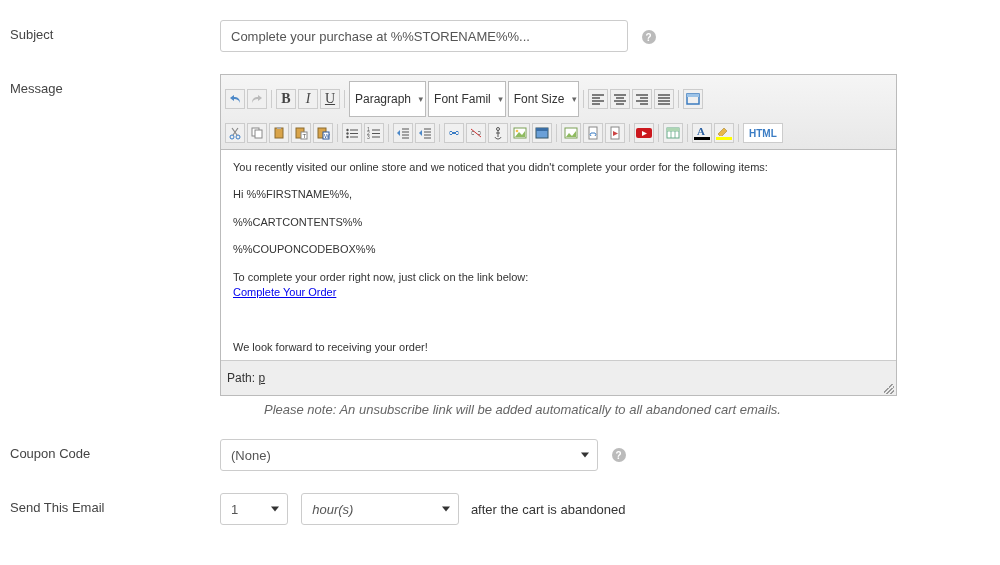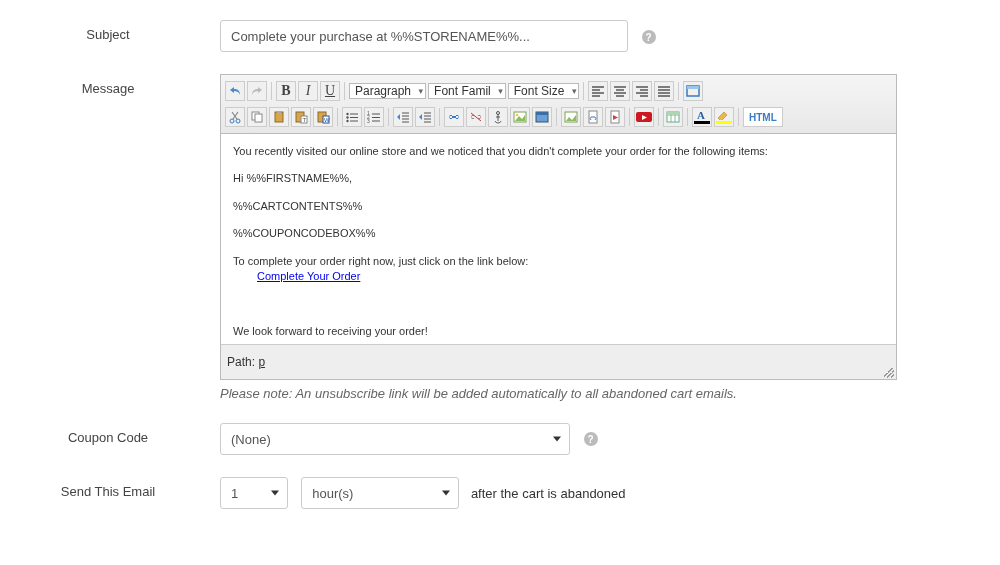--- a/index.html
+++ b/index.html
@@ -15,21 +15,21 @@
     height: 565px;
     padding: 20px 40px 20px 10px;
   }
   .form-row {
     display: flex;
     align-items: flex-start;
     margin-bottom: 22px;
   }
   .label-col {
     width: 210px;
-    text-align: center;
+    text-align: left;
     padding-right: 14px;
     padding-top: 7px;
     color: #444;
   }
   .field-col {
     flex: 1;
     min-width: 0;
   }
   .text-input {
     width: 408px;
@@ -79,21 +79,21 @@
     background: #f0f0f0;
     display: inline-flex;
     align-items: center;
     justify-content: center;
     font-size: 11px;
     color: #444;
     cursor: pointer;
   }
   .tb-btn.wide { width: auto; padding: 0 5px; font-size:12px; background:#fff; }
   .tb-sel {
-    height: 16px;
+    height: 36px;
     border: 1px solid #bbb;
     background: #fff;
     font-size: 12px;
     padding: 0 14px 0 5px;
     margin: 1px;
     color: #333;
     position: relative;
     display:inline-flex;
     align-items:center;
     cursor: pointer;
@@ -117,40 +117,41 @@
   .editor-body {
     background: #fff;
     padding: 10px 12px;
     font-family: Verdana, Arial, sans-serif;
     font-size: 11px;
     color: #333;
     height: 210px;
     overflow: auto;
   }
   .editor-body p { margin: 0 0 12px 0; line-height: 1.4; }
-  .editor-body a { color: #0000EE; text-decoration: underline; margin-left: 24px; }
+  .editor-body a { color: #0000EE; text-decoration: underline; }
   .editor-path {
     background: #eee;
     border-top: 1px solid #ccc;
     font-size: 12px;
     padding: 10px 6px;
     color: #333;
     position: relative;
   }
   .editor-path .resize{
     position:absolute; right:2px; bottom:1px;
     width:10px;height:10px;
     background:
       linear-gradient(135deg,transparent 0 40%,#999 40% 48%,transparent 48% 60%,#999 60% 68%,transparent 68% 80%,#999 80% 88%,transparent 88%);
   }
   .note {
     font-style: italic;
     color: #666;
     margin-top: 6px;
     width: 677px;
+    margin-left: 44px;
   }
   .sel {
     height: 32px;
     border: 1px solid #ccc;
     border-radius: 3px;
     background: #fff;
     font-size: 13px;
     color: #555;
     padding: 0 26px 0 10px;
     display: inline-flex;
@@ -162,23 +163,23 @@
   .sel::after {
     content:"";
     position:absolute;
     right:8px; top:50%;
     width:0;height:0;
     border-left:4px solid transparent;
     border-right:4px solid transparent;
     border-top:5px solid #333;
     transform: translateY(-50%);
   }
-  .sel.coupon{ width: 350px; }
+  .sel.coupon{ width: 378px; }
   .sel.small{ width: 68px; }
-  .sel.med{ width: 158px; }
+  .sel.med{ width: 158px; font-style: italic; }
   .chk {
     width: 18px; height: 18px;
     background: #357ef3;
     display: inline-flex;
     align-items: center;
     justify-content: center;
     color: #fff;
     font-size: 13px;
     border-radius: 2px;
     vertical-align: middle;

